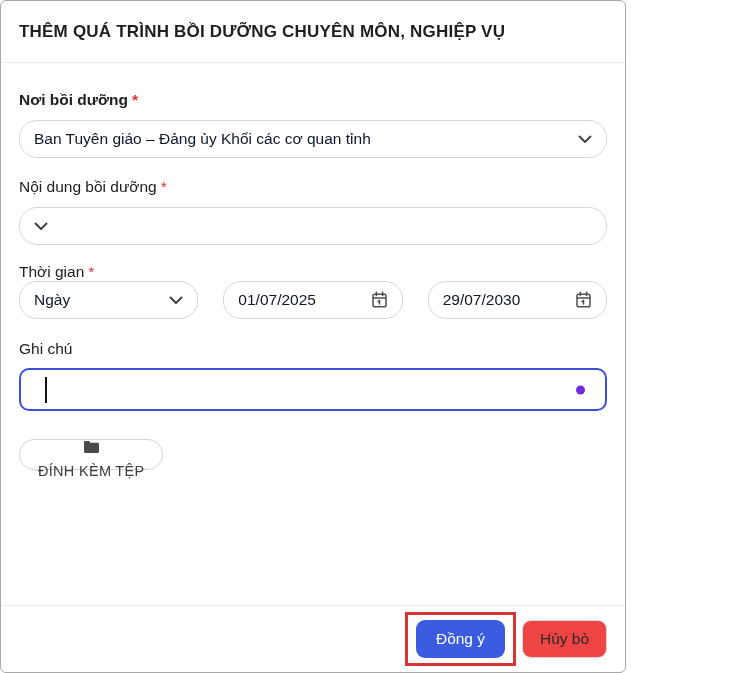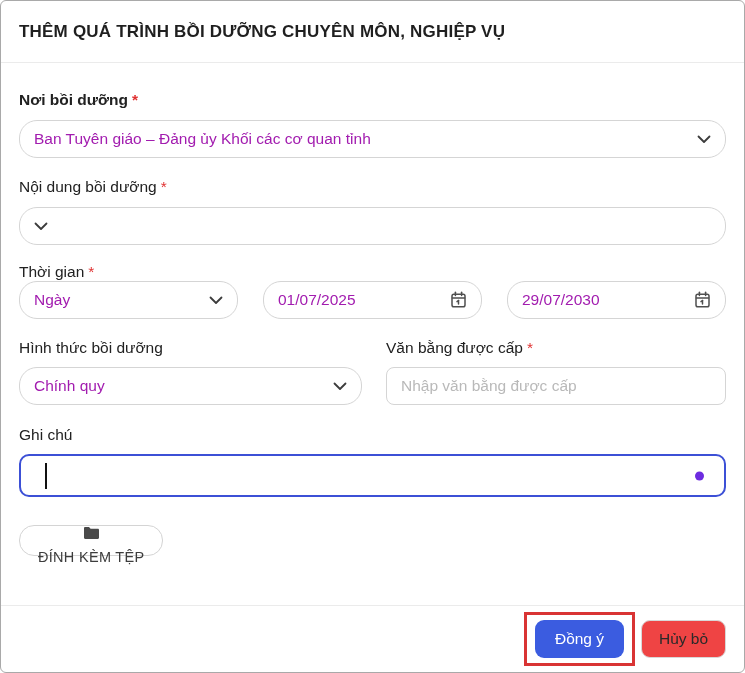--- a/index.html
+++ b/index.html
@@ -1,18 +1,18 @@
 <!DOCTYPE html>
 <html><head>
 <meta charset="utf-8">
 <style>
   * { margin:0; padding:0; box-sizing:border-box; }
   html,body { background:#fff; font-family:"Liberation Sans", sans-serif; }
   .dialog{
-    width:745px; height:673px;
+    width:626px; height:673px;
     background:#ffffff;
     border:1px solid #a9a9a9;
     border-radius:6px;
     overflow:hidden;
     position:relative;
   }
   
   .dlg-header{
     height:62px;
     display:flex; align-items:center;
@@ -35,21 +35,21 @@
   .mt-18{ margin-top:18px; }
   .mt-21{ margin-top:21px; }
 
   .control{
     height:38px;
     border:1px solid #d5d5d5;
     border-radius:18px;
     background:#fff;
     display:flex; align-items:center;
     padding:0 14px;
-    font-size:15.5px; color:#a21caf;
+    font-size:15.5px; color:#0f172a;
     margin-top:11px;
     position:relative;
   }
   .control .value{ flex:1 1 auto; white-space:nowrap; overflow:hidden; }
   .control .trail-icon{ flex:0 0 auto; display:flex; align-items:center; color:#4a4a4a; }
 
   .row{ display:flex; gap:25px; margin-top:0;justify-content:flex-end; }
   .row .control{ margin-top:0; }
   .w-220{ width:220px; }
   .two-col{ display:flex; gap:24px; }
@@ -198,41 +198,20 @@
             <line x1="11.6" y1="1.2" x2="11.6" y2="4.6"></line>
             <line x1="2.4" y1="7" x2="14.6" y2="7"></line>
             <line x1="8.5" y1="9.5" x2="8.5" y2="13"></line>
             <line x1="7" y1="10.6" x2="8.5" y2="9.5"></line>
           </svg>
         </span>
       </div>
     </div>
 
     
-    <div class="two-col mt-20">
-      <div class="col-left">
-        <label class="field-label">
-          <span>Hình thức bồi dưỡng</span>
-        </label>
-        <div class="control">
-          <span class="value">Chính quy</span>
-          <span class="trail-icon">
-            <svg width="14" height="9" viewBox="0 0 14 9">
-                <polyline points="1.5,1.5 7,7 12.5,1.5" fill="none" stroke="#3c3c3c" stroke-width="1.8" stroke-linecap="round" stroke-linejoin="round"></polyline>
-              </svg>
-          </span>
-        </div>
-      </div>
-      <div class="col-right">
-        <label class="field-label">
-          <span>Văn bằng được cấp</span><span class="req">*</span>
-        </label>
-        <input class="text-input" type="text" placeholder="Nhập văn bằng được cấp" style="">
-      </div>
-    </div>
 
     
     <label class="field-label mt-21">
       <span>Ghi chú</span>
     </label>
     <div class="note-input">
       <span class="caret"></span>
       <span class="purple-dot"></span>
     </div>
 

